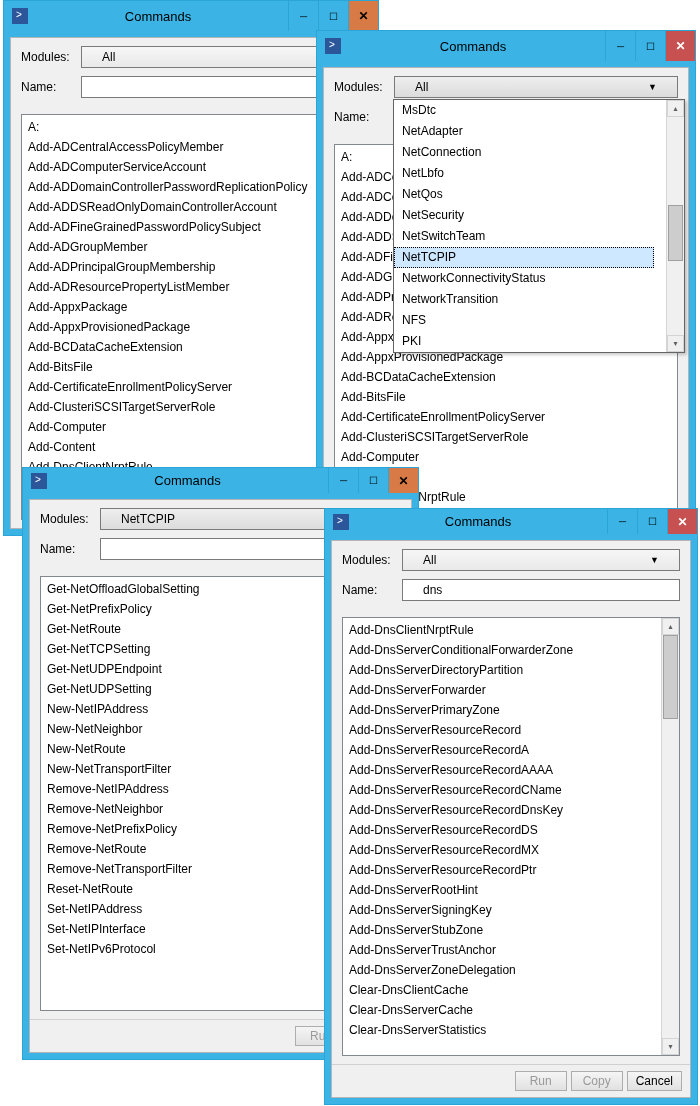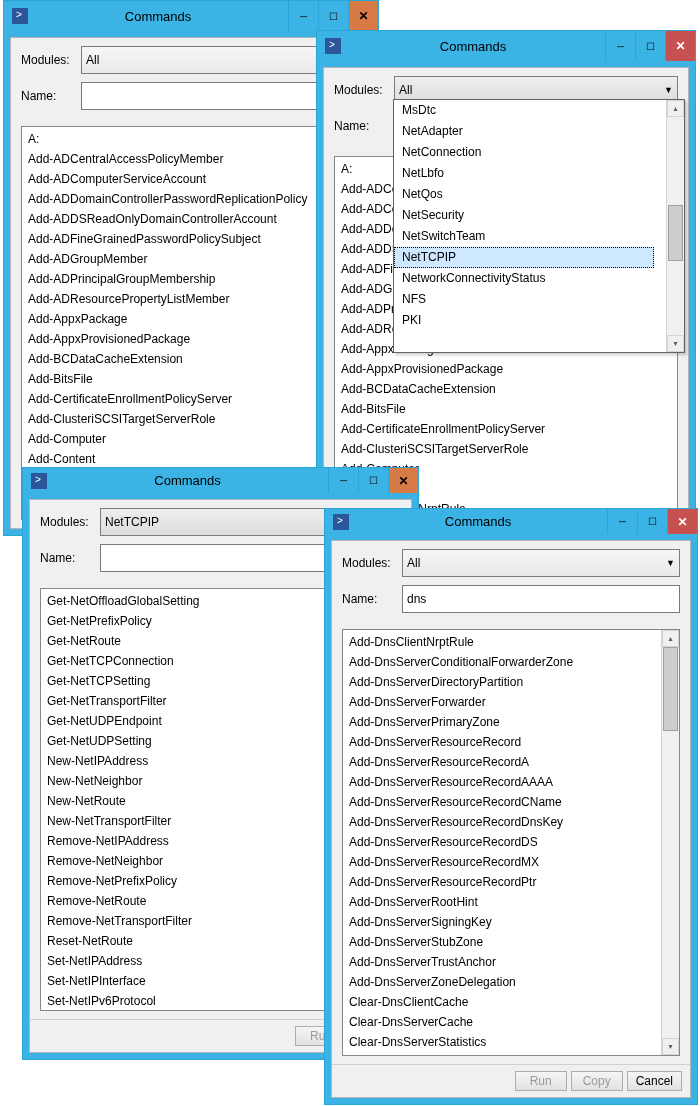--- a/index.html
+++ b/index.html
@@ -116,27 +116,27 @@
     display: flex;
     align-items: center;
     margin-bottom: 8px;
   }
   .filterlabel {
     width: 60px;
     font-size: 12px;
   }
   .combo, .textinput {
     flex: 1;
-    height: 28px;
+    height: 22px;
     box-sizing: border-box;
     border: 1px solid #7a7a7a;
     background: #fff;
     font-family: inherit;
     font-size: 12px;
-    padding: 2px 4px;
+    padding: 2px 20px;
   }
   .combo {
     display: flex;
     align-items: center;
     justify-content: space-between;
     background: linear-gradient(#f6f6f6,#e9e9e9);
   }
   .combo.gray {
     background: linear-gradient(#eeeeee,#dcdcdc);
   }
@@ -350,20 +350,21 @@
           <div class="dlist">
               <div class="ditem">MsDtc</div>
               <div class="ditem">NetAdapter</div>
               <div class="ditem">NetConnection</div>
               <div class="ditem">NetLbfo</div>
               <div class="ditem">NetQos</div>
               <div class="ditem">NetSecurity</div>
               <div class="ditem">NetSwitchTeam</div>
               <div class="ditem sel">NetTCPIP</div>
               <div class="ditem">NetworkConnectivityStatus</div>
+              <div class="ditem">NetworkTransition</div>
               <div class="ditem">NFS</div>
               <div class="ditem">PKI</div>
             </div>
           <div class="scrollbar">
             <div class="sb-btn">▴</div>
             <div class="sb-track">
               <div class="sb-thumb" style="top:88px; height:56px;"></div>
             </div>
             <div class="sb-btn">▾</div>
           </div>
@@ -395,23 +396,21 @@
           <div class="filterrow">
             <div class="filterlabel">Name:</div>
             <input class="textinput" value="" style="">
           </div>
         </div>
         <div class="listwrap">
           <div class="list">
               <div class="item">Get-NetOffloadGlobalSetting</div>
               <div class="item">Get-NetPrefixPolicy</div>
               <div class="item">Get-NetRoute</div>
-              <div class="item">Get-NetTCPConnection</div>
               <div class="item">Get-NetTCPSetting</div>
-              <div class="item">Get-NetTransportFilter</div>
               <div class="item">Get-NetUDPEndpoint</div>
               <div class="item">Get-NetUDPSetting</div>
               <div class="item">New-NetIPAddress</div>
               <div class="item">New-NetNeighbor</div>
               <div class="item">New-NetRoute</div>
               <div class="item">New-NetTransportFilter</div>
               <div class="item">Remove-NetIPAddress</div>
               <div class="item">Remove-NetNeighbor</div>
               <div class="item">Remove-NetPrefixPolicy</div>
               <div class="item">Remove-NetRoute</div>

